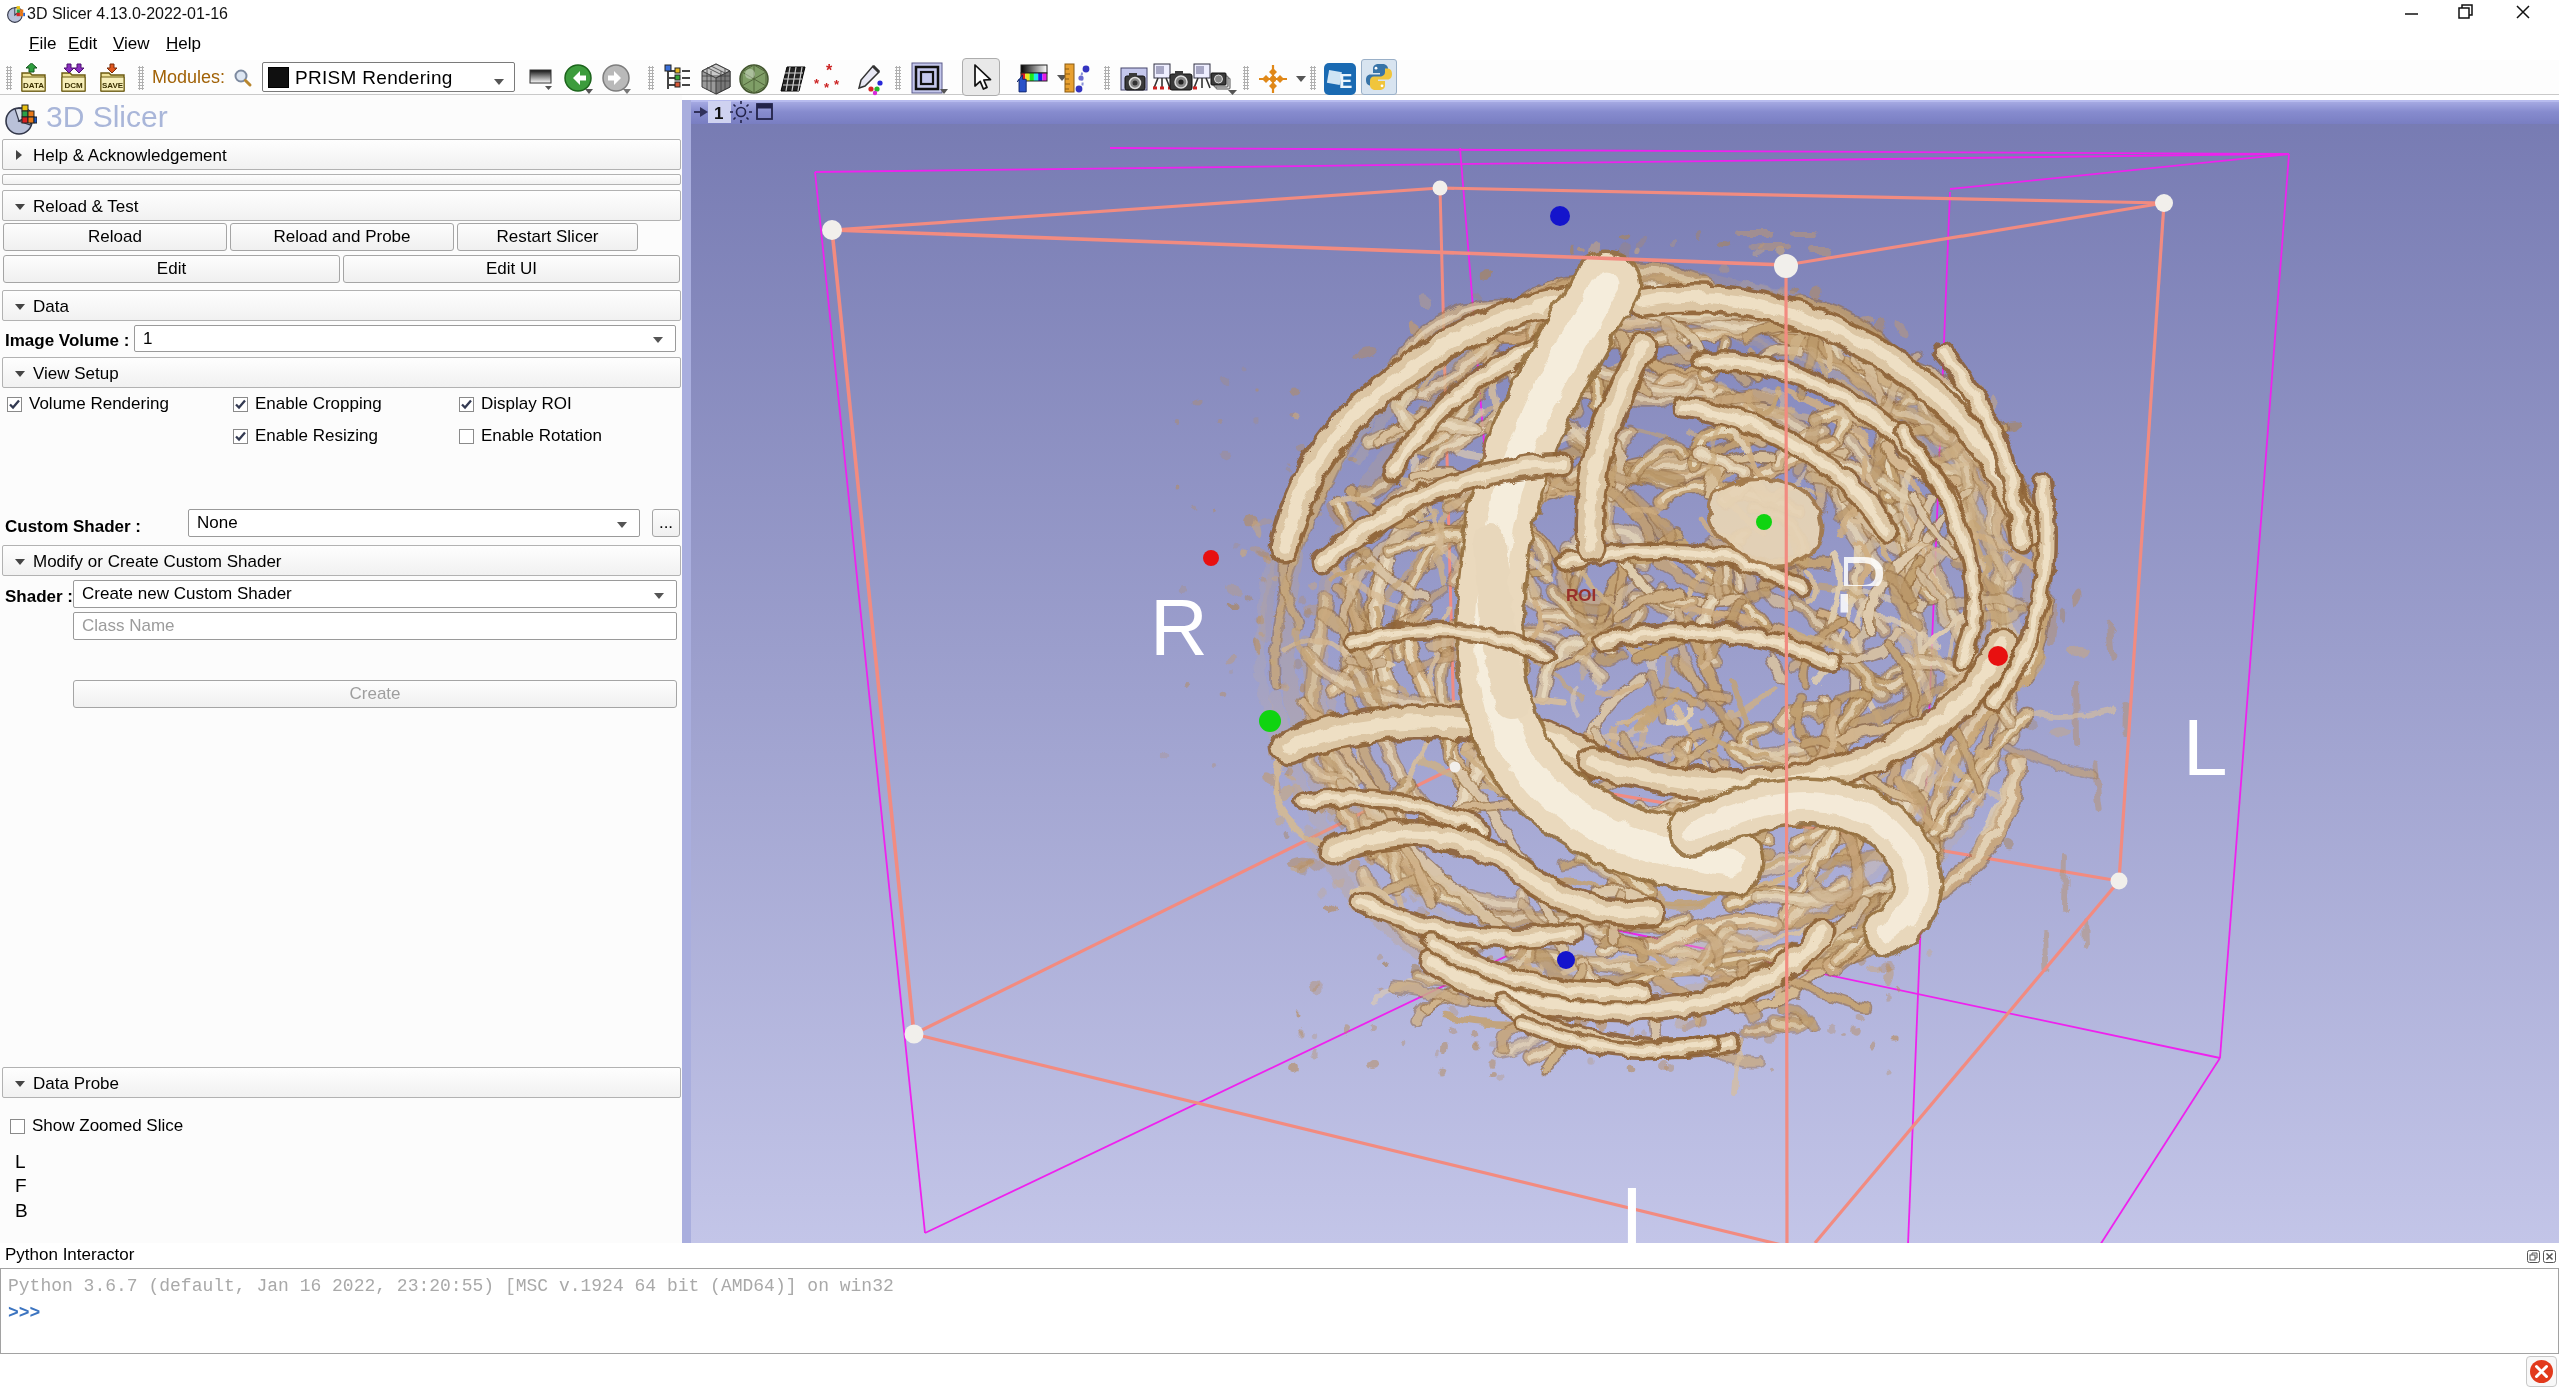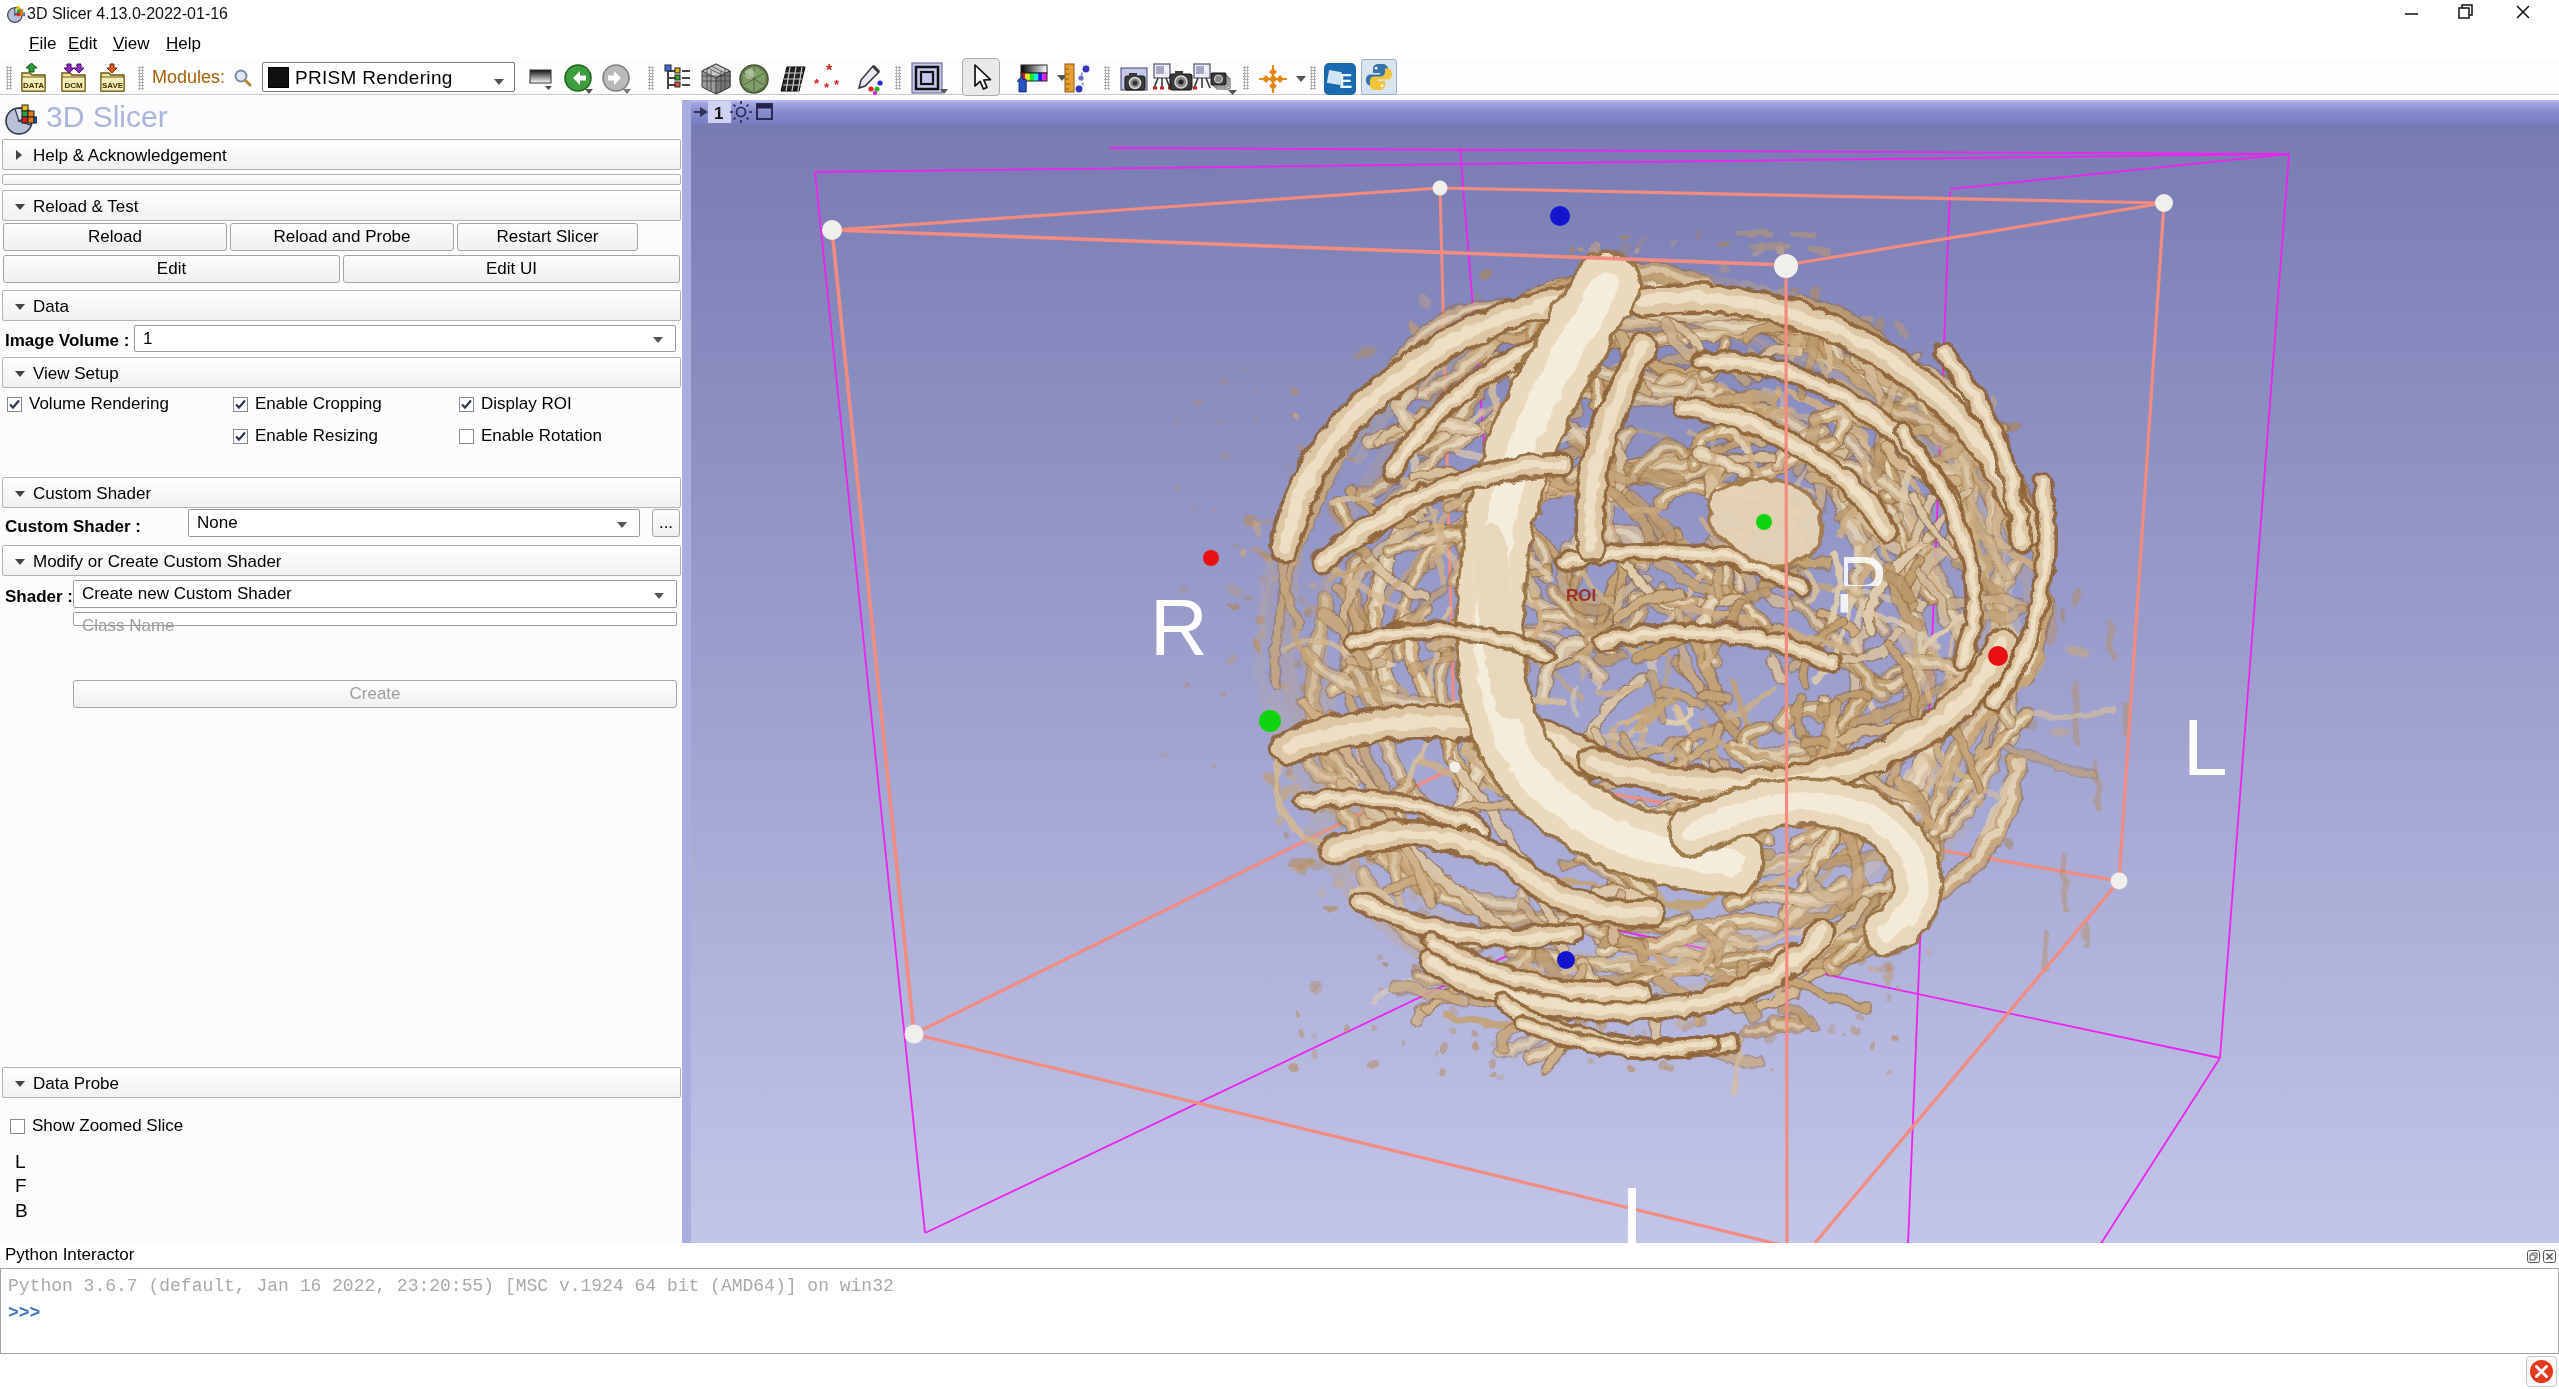--- a/index.html
+++ b/index.html
@@ -40,21 +40,21 @@
 .tri-r { position:absolute; left:13px; top:10px; width:0; height:0;
   border-top:5px solid transparent; border-bottom:5px solid transparent; border-left:6px solid #444; }
 .btn { position:absolute; height:28px; border:1px solid #a5a5a5; border-radius:3px;
   background:linear-gradient(#fdfdfd,#f0f0f0); text-align:center; font-size:17px; }
 .btn span { line-height:26px; }
 .lbl { position:absolute; font-size:17px; color:#000;font-weight:bold; }
 .cbrow { position:absolute; font-size:17px; }
 .cbrow svg { vertical-align:-3px; margin-right:7px; }
 .combo { position:absolute; background:#fff; border:1px solid #9a9a9a; border-radius:2px; font-size:17px; }
 .combo > span:first-child { position:absolute; left:8px; top:3px; }
-.inp { position:absolute; height:14px; background:#fff; border:1px solid #9a9a9a; border-radius:2px; }
+.inp { position:absolute; height:28px; background:#fff; border:1px solid #9a9a9a; border-radius:2px; }
 .inp span { position:absolute; left:8px; top:3px; font-size:17px; color:#9c9c9c; }
 .lfb { position:absolute; left:15px; font-size:19px; font-weight:normal; color:#000; line-height:1; }
 #splitter { position:absolute; left:682px; top:100px; width:9px; height:1143px; background:#a9aede; }
 #vp { position:absolute; left:691px; top:100px; }
 #pylabel { position:absolute; left:5px; top:1245px; font-size:17px; color:#000; }
 #pyicons { position:absolute; right:2px; top:1250px; }
 #console { position:absolute; left:0; top:1268px; width:2559px; height:86px; background:#fff;
   border:1px solid #a2a2a2; }
 #conline1 { position:absolute; left:7px; top:7px; font-family:"Liberation Mono", monospace;
   font-size:18px; color:#a9a9a9;text-align:right; }
@@ -328,24 +328,20 @@
           <rect x="0.5" y="0.5" width="14" height="14" fill="#fff" stroke="#8a8a8a"></rect>
           <path d="M3 7.5 L6 10.5 L12 3.5" stroke="#333a52" stroke-width="2.3" fill="none"></path>
         </svg><span>Display ROI</span></div>
 <div class="cbrow" style="left:233px;top:331px;width:230px"><svg width="15" height="15" viewBox="0 0 15 15">
           <rect x="0.5" y="0.5" width="14" height="14" fill="#fff" stroke="#8a8a8a"></rect>
           <path d="M3 7.5 L6 10.5 L12 3.5" stroke="#333a52" stroke-width="2.3" fill="none"></path>
         </svg><span>Enable Resizing</span></div>
 <div class="cbrow" style="left:459px;top:331px;width:230px"><svg width="15" height="15" viewBox="0 0 15 15">
           <rect x="0.5" y="0.5" width="14" height="14" fill="#fff" stroke="#8a8a8a"></rect>
         </svg><span>Enable Rotation</span></div>
-<div class="hdr" style="top:382px">
-        <span class="tri-d"></span>
-        <span class="ht">Custom Shader</span>
-      </div>
 <div class="lbl" style="left:5px;top:422px">Custom Shader :</div>
 <div class="combo" style="left:188px;top:414px;width:452px;height:28px">
         <span>None</span>
         <span class="caret" style="right:12px;top:12px"></span>
       </div>
 <div class="btn" style="left:652px;top:414px;width:28px"><span>...</span></div>
 <div class="hdr" style="top:450px">
         <span class="tri-d"></span>
         <span class="ht">Modify or Create Custom Shader</span>
       </div>

